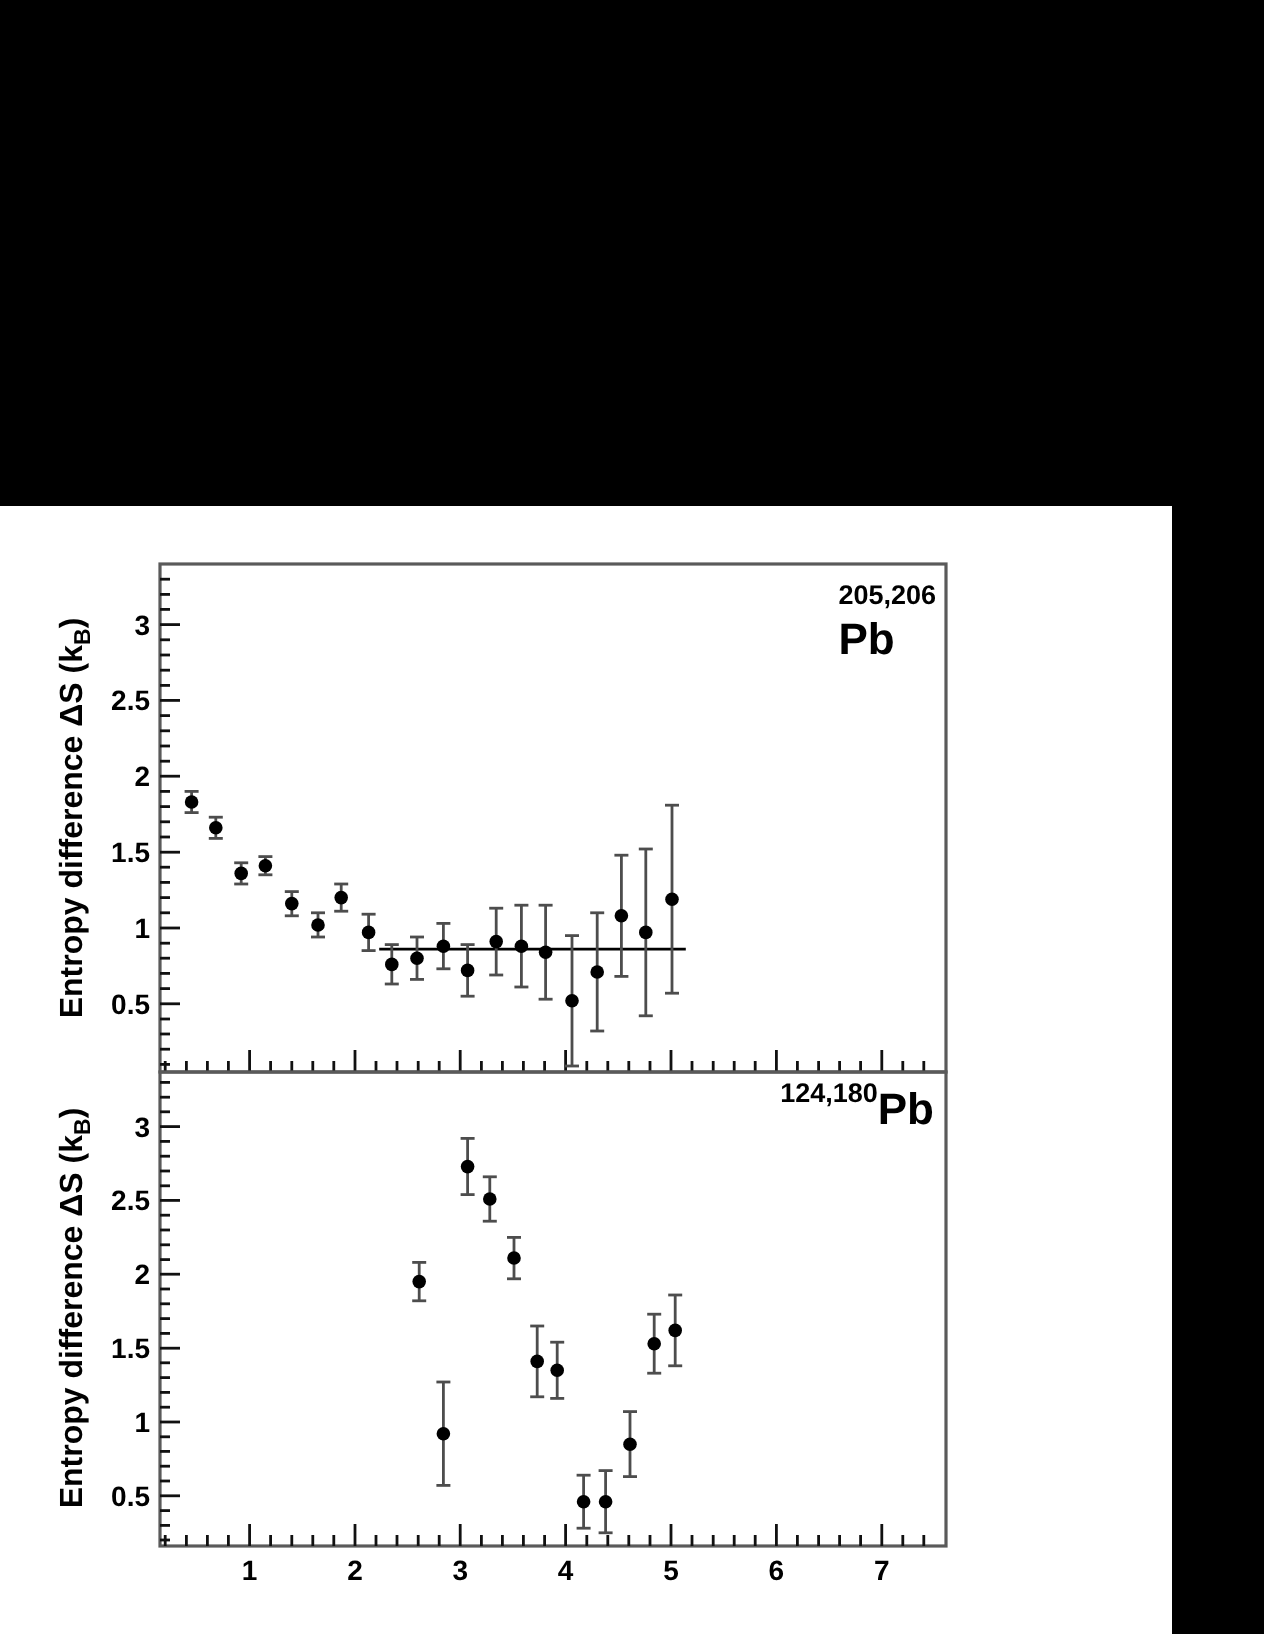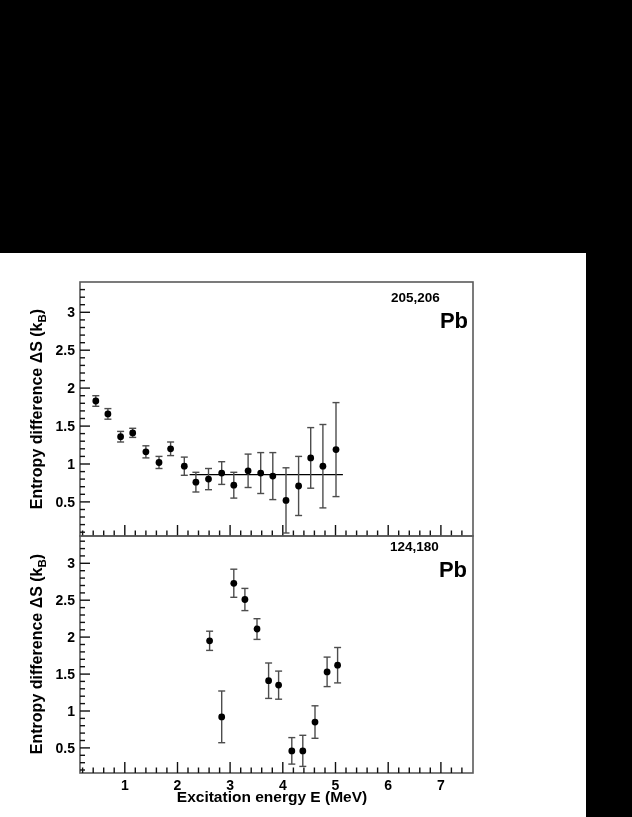--- a/index.html
+++ b/index.html
@@ -10,24 +10,24 @@
   #mask-top{left:0;top:0;width:632px;height:253px;}
   #mask-right{left:586px;top:253px;width:46px;height:564px;}
   .y-title{position:absolute;white-space:nowrap;font-weight:bold;font-size:16px;color:#000;
            transform:translate(-50%,-50%) rotate(-90deg);line-height:1;}
   #y-title-top{left:37px;top:409px;}
   #y-title-bottom{left:37px;top:654px;}
   .sub-b{font-size:11.5px;position:relative;top:4px;font-weight:bold;}
   .x-title{position:absolute;left:272px;top:797px;transform:translate(-50%,-50%);
            font-weight:bold;font-size:15.5px;color:#000;white-space:nowrap;}
   .panel-label{position:absolute;display:flex;align-items:flex-start;line-height:1;color:#000;}
-  #panel-label-top{top:291px;right:164px;}
+  #panel-label-top{top:291px;right:164px;flex-direction:column;}
   #panel-label-bottom{top:540px;right:165px;}
   .panel-label .sup{font-weight:bold;font-size:13.5px;}
-  .panel-label .el{font-weight:bold;font-size:22px;margin-top:19px;}
+  .panel-label .el{font-weight:bold;font-size:22px;margin-top:4px;}
   #plot-svg text{font-family:"Liberation Sans",sans-serif;font-weight:bold;fill:#000;}
 </style>
 </head>
 <body>
 
 <div id="screen">
 
   <svg id="plot-svg" width="632" height="817" viewBox="0 0 632 817">
       <g>
         <rect x="80" y="282" width="393" height="254" fill="none" stroke="#5a5a5a" stroke-width="1.6"></rect>
@@ -347,21 +347,20 @@
     </svg>
 
   <div id="y-title-top" class="y-title">
     <span>Entropy difference ΔS (k</span><span class="sub-b">B</span><span>)</span>
   </div>
 
   <div id="y-title-bottom" class="y-title">
     <span>Entropy difference ΔS (k</span><span class="sub-b">B</span><span>)</span>
   </div>
 
-  <div class="x-title">Excitation energy E (MeV)</div>
 
   <div id="panel-label-top" class="panel-label">
     <span class="sup">205,206</span>
     <span class="el">Pb</span>
   </div>
 
   <div id="panel-label-bottom" class="panel-label">
     <span class="sup">124,180</span>
     <span class="el">Pb</span>
   </div>

